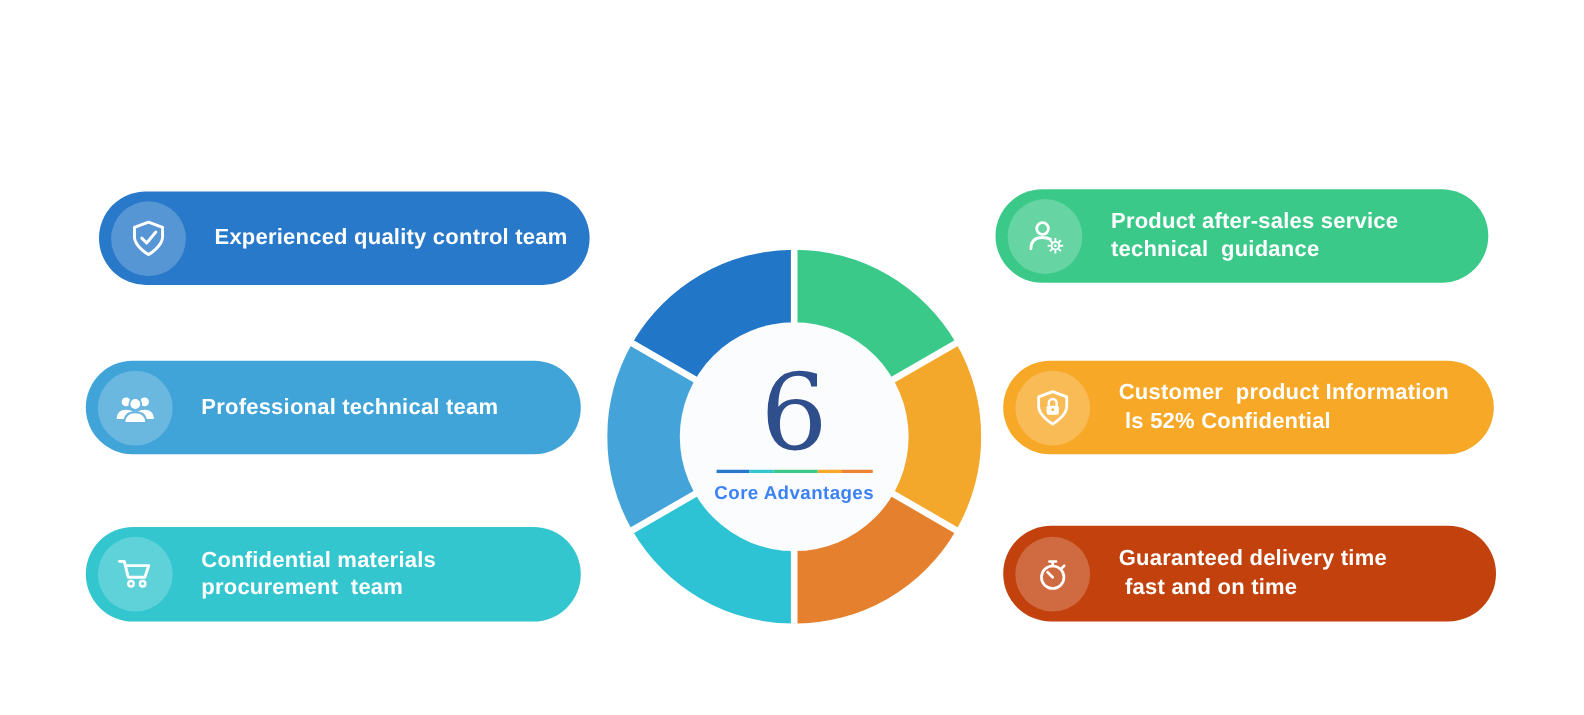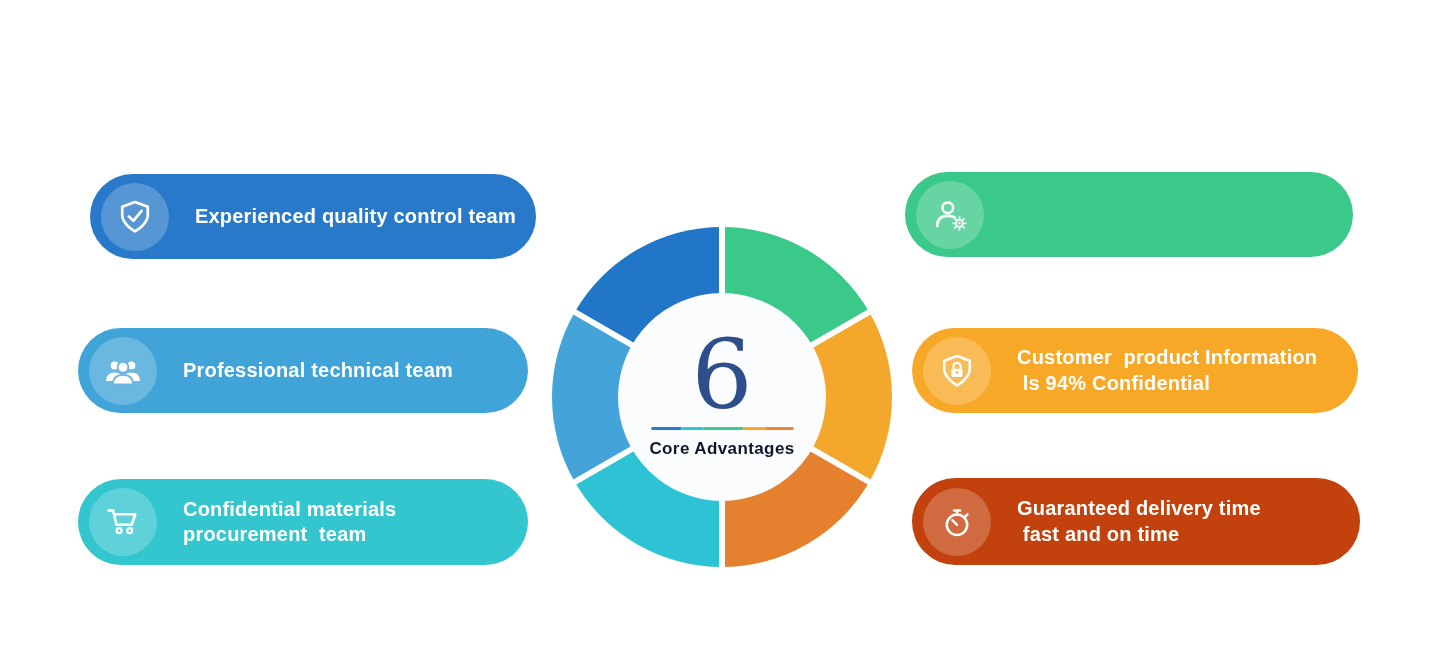--- a/index.html
+++ b/index.html
@@ -87,33 +87,35 @@
           <line x1="26.5" y1="29.8" x2="26.5" y2="31.2"></line>
           <line x1="23.46" y1="28.54" x2="22.47" y2="29.53"></line>
           <line x1="22.2" y1="25.5" x2="20.8" y2="25.5"></line>
           <line x1="23.46" y1="22.46" x2="22.47" y2="21.47"></line>
           <line x1="26.5" y1="21.2" x2="26.5" y2="19.8"></line>
           <line x1="29.54" y1="22.46" x2="30.53" y2="21.47"></line>
         </g>
         <circle cx="26.5" cy="25.5" r="1.1" fill="#fff"></circle>
       </svg>
     </div>
+    <div class="pill-label">Product after-sales service
+technical  guidance</div>
   </div>
 
   <div class="pill pill-r1" style="background: rgb(247, 168, 39);">
     <div class="icon-circle">
       <svg viewBox="0 0 36 36" width="40" height="40">
         <path d="M18 4.5 L29.5 8.8 V16.5 C29.5 24.5 18 31 18 31 C18 31 6.5 24.5 6.5 16.5 V8.8 Z" fill="none" stroke="#fff" stroke-width="2.3" stroke-linejoin="round"></path>
         <path d="M14.8 16 V13.8 a3.2 3.2 0 0 1 6.4 0 V16" fill="none" stroke="#fff" stroke-width="2"></path>
         <rect x="13" y="16" width="10" height="7.5" rx="1.4" fill="#fff"></rect>
         <circle cx="18" cy="19.3" r="1.2" fill="#f8b74f"></circle>
       </svg>
     </div>
     <div class="pill-label">Customer  product Information
- ls 94% Confidential</div>
+ ls 52% Confidential</div>
   </div>
 
   <div class="pill pill-r2" style="background: #c2410c;">
     <div class="icon-circle">
       <svg viewBox="0 0 36 36" width="40" height="40">
         <g fill="none" stroke="#fff" stroke-width="2.2" stroke-linecap="round">
           <circle cx="18" cy="20.5" r="9.2"></circle>
           <line x1="18" y1="11.3" x2="18" y2="8.6"></line>
           <line x1="15.3" y1="7.6" x2="20.7" y2="7.6"></line>
           <line x1="18" y1="20.5" x2="13.8" y2="16.4"></line>
@@ -143,17 +145,17 @@
       </svg>
     <div class="donut-center">
       <div class="big-number" id="big-number" style="color: rgb(47, 78, 140);">6</div>
       <div class="divider" id="divider">
           <span style="width: 30px; background: rgb(40, 121, 201);"></span>
           <span style="width: 22px; background: rgb(51, 198, 207);"></span>
           <span style="width: 40px; background: rgb(59, 201, 138);"></span>
           <span style="width: 22px; background: rgb(247, 168, 39);"></span>
           <span style="width: 28px; background: rgb(236, 132, 52);"></span>
         </div>
-      <div class="core-label" id="core-label" style="color: #0f172a;">Core Advantages</div>
+      <div class="core-label" id="core-label" style="color: #3b82f6;">Core Advantages</div>
     </div>
   </div>
 
 </div>
 
 </body></html>

